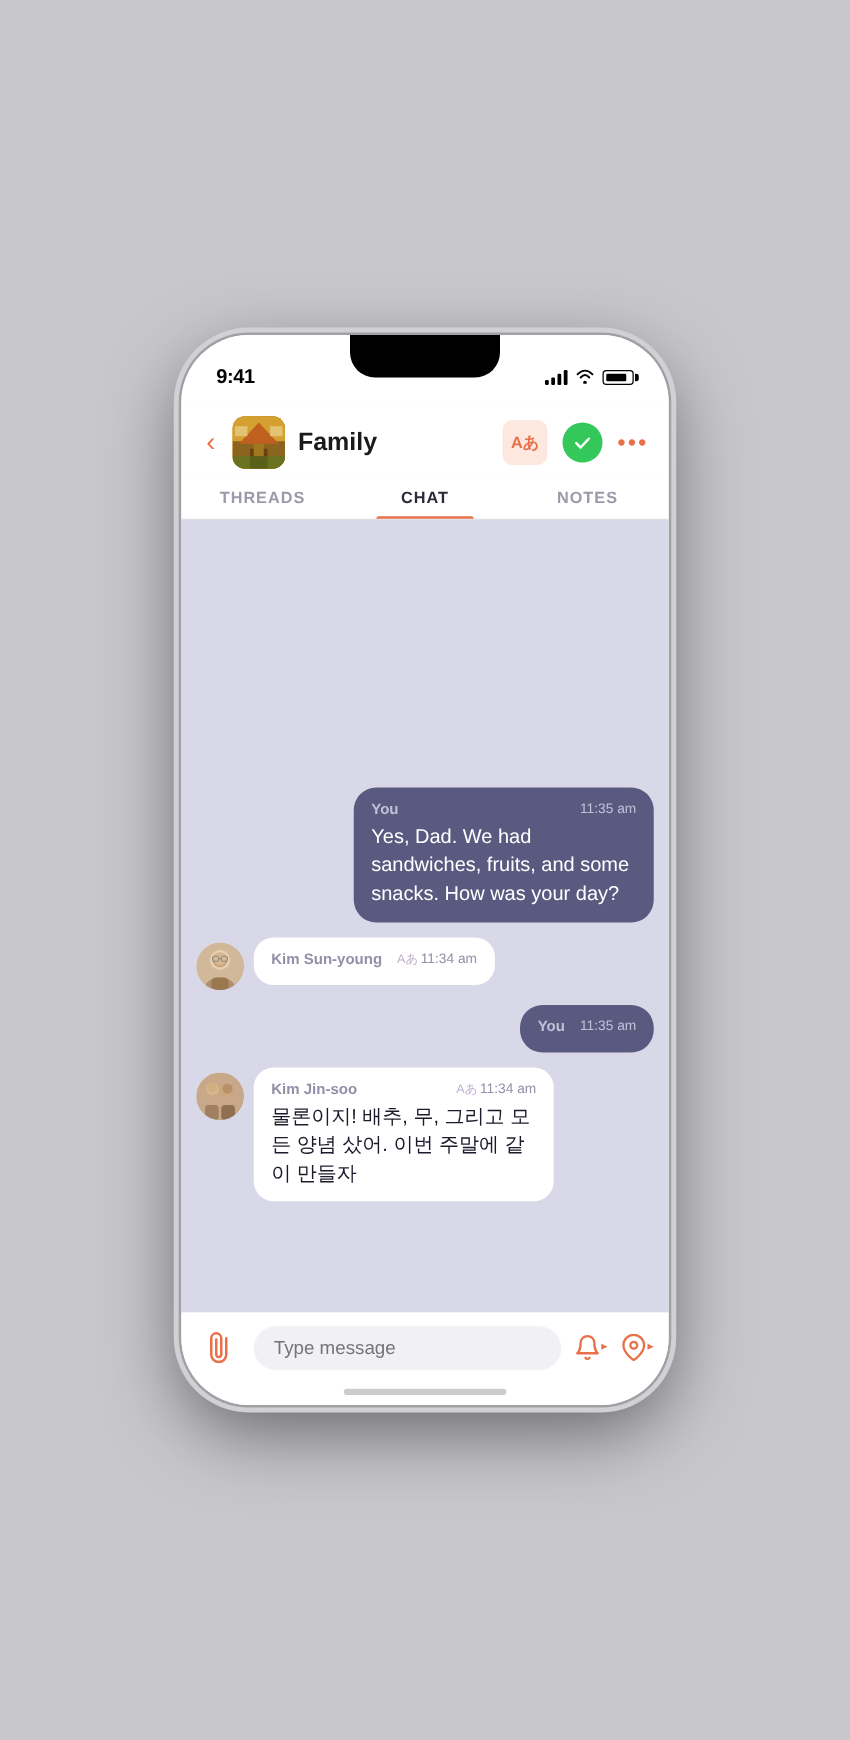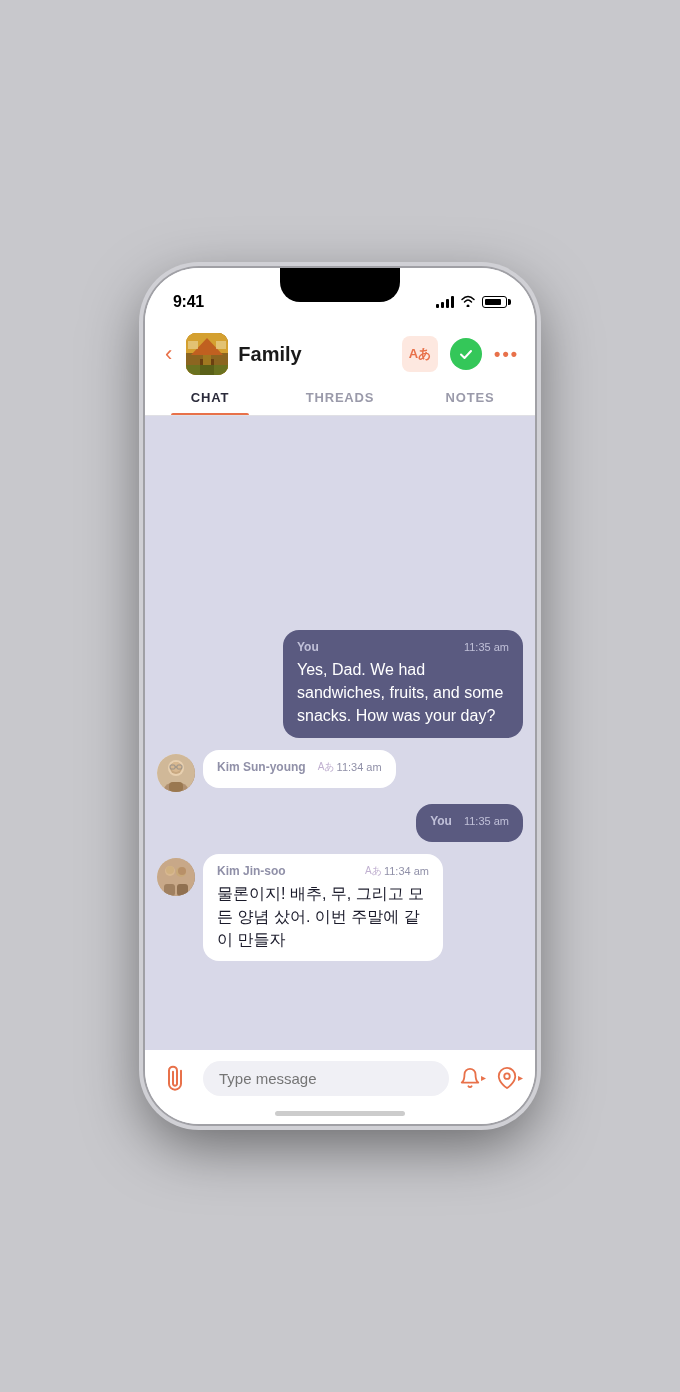--- a/index.html
+++ b/index.html
@@ -292,20 +292,21 @@
     }
     .bubble {
       max-width: 240px;
       border-radius: 16px;
       padding: 10px 14px;
       position: relative;
     }
     .bubble.own {
       background: #5a5a80;
       color: #ffffff;
+      border-radius: 18px;
     }
     .bubble.other {
       background: #ffffff;
       color: #1a1a2a;
     }
     .bubble-header {
       display: flex;
       justify-content: space-between;
       align-items: center;
       margin-bottom: 4px;
@@ -439,25 +440,25 @@
       <div class="verified-btn">
         <svg width="16" height="16" viewBox="0 0 16 16">
           <path d="M3 8.5l3.5 3.5 6.5-7" stroke="white" stroke-width="2" fill="none" stroke-linecap="round" stroke-linejoin="round"></path>
         </svg>
       </div>
       <span class="more-btn">•••</span>
     </div>
   </div>
 
   <div class="tabs">
+    <div class="tab">
+      <span>THREADS</span>
+    </div>
     <div class="tab active">
       <span>CHAT</span>
-    </div>
-    <div class="tab">
-      <span>THREADS</span>
     </div>
     <div class="tab">
       <span>NOTES</span>
     </div>
   </div>
 
   <div class="chat-area">
 
     <div class="message-wrapper own" style="padding-top:0;">
       <div class="food-image-msg">

